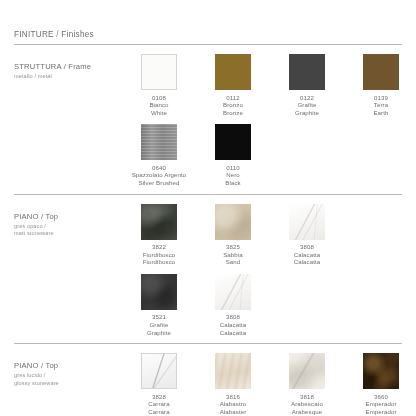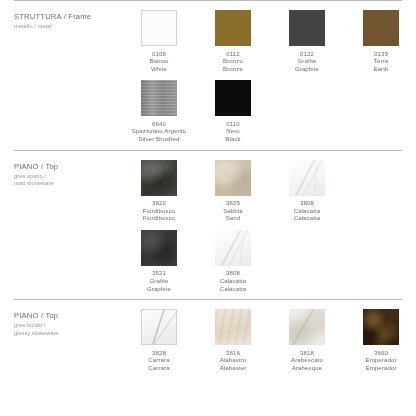--- a/index.html
+++ b/index.html
@@ -46,20 +46,21 @@
     display: flex;
     flex-direction: row;
     align-items: flex-start;
     padding-top: 9px;
     padding-bottom: 7px;
   }
   .section-label {
     width: 108px;
     flex: 0 0 108px;
     padding-top: 2px;
+    margin-top: 6px;
   }
   .section-label .lbl-main {
     font-size: 7.6px;
     letter-spacing: 0.2px;
     color: #6d6e71;
     line-height: 10px;
     white-space: nowrap;
   }
   .section-label .lbl-sub {
     font-size: 5.6px;
@@ -189,20 +190,25 @@
       radial-gradient(ellipse at 52% 85%, rgba(150,105,50,0.26) 0 10%, rgba(0,0,0,0) 36%),
       radial-gradient(ellipse at 85% 15%, rgba(120,85,40,0.30) 0 10%, rgba(0,0,0,0) 34%),
       linear-gradient(150deg, #3a2715 0%, #261808 55%, #33210f 100%);
   }
 </style>
 </head>
 <body>
 
 <div class="page">
 
+  <div class="doc-title">
+    <span>FINITURE</span>
+    <span class="sep">/</span>
+    <span>Finishes</span>
+  </div>
 
   <div class="rule"></div>
 
   <div id="sections-root">
       <div class="section">
         <div class="section-label">
           <div class="lbl-main">STRUTTURA / Frame</div>
           <div class="lbl-sub">metallo / metal</div>
         </div>
         <div class="section-body">

